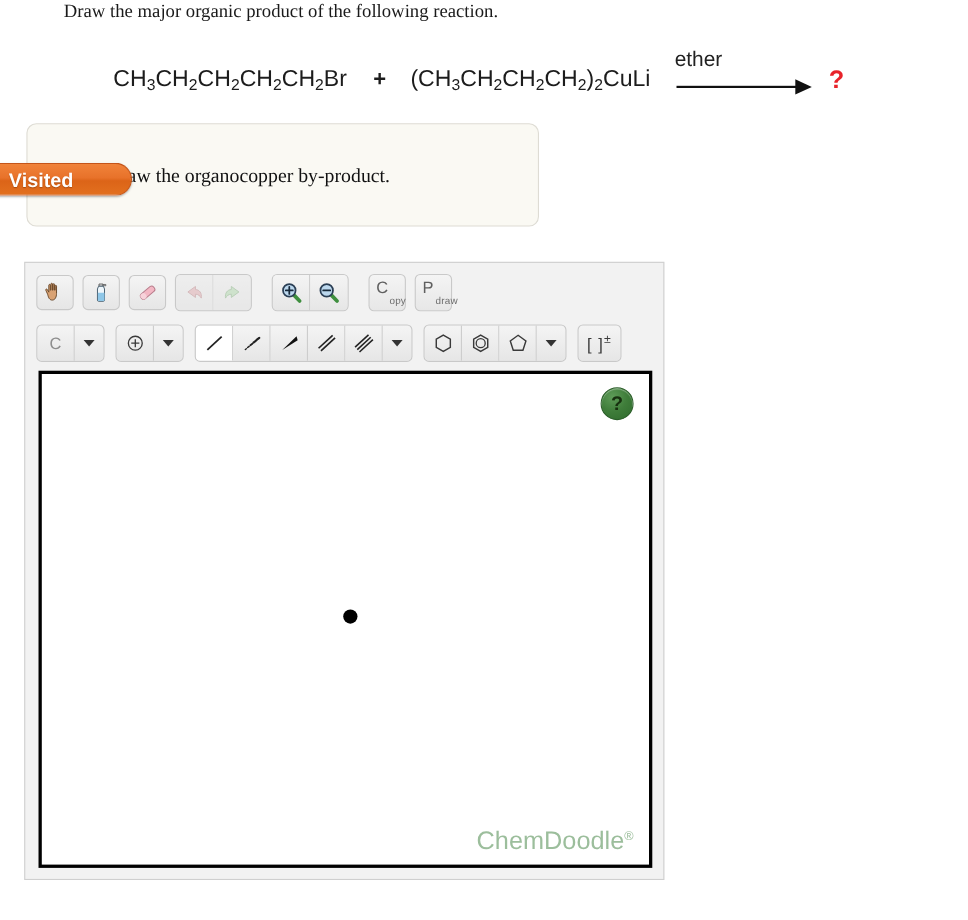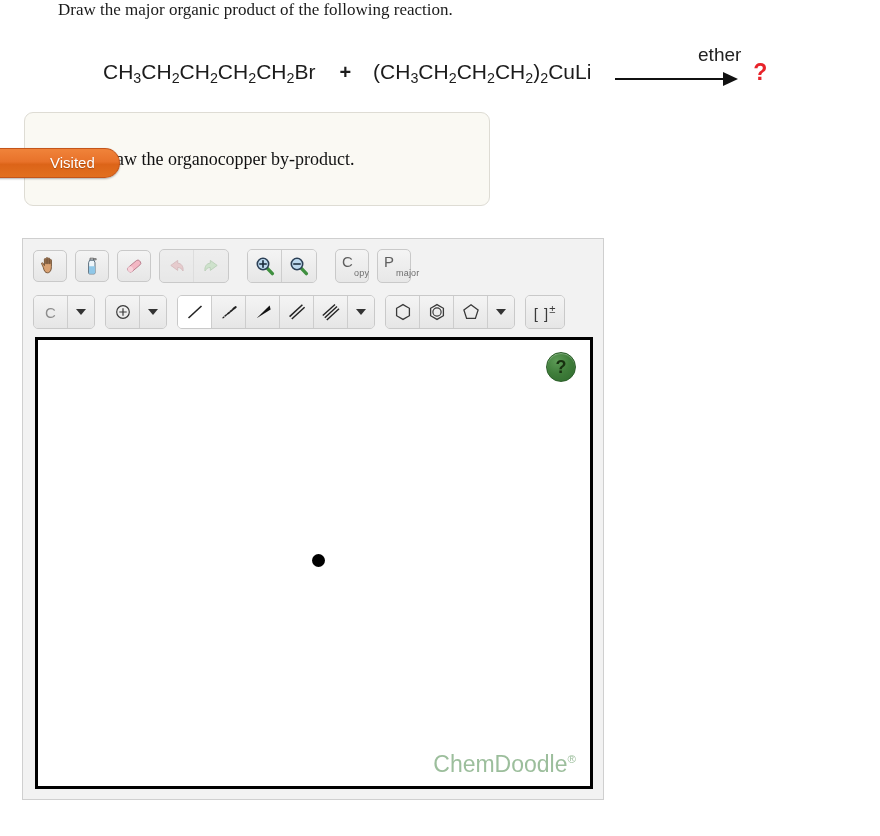--- a/index.html
+++ b/index.html
@@ -61,21 +61,21 @@
     width: 128px;
     height: 44px;
     margin-left: 22px;
     margin-right: 10px;
   }
   .arrow-cond {
     position: absolute;
     left: 0;
     top: -6px;
     width: 128px;
-    text-align: right;
+    text-align: left;
     font-family: "Liberation Sans", sans-serif;
     font-size: 19px;
     color: #222;
   }
   .arrow-line {
     position: absolute;
     left: 2px;
     top: 28px;
     width: 112px;
     height: 2px;
@@ -134,24 +134,23 @@
     border-left: none;
     box-shadow: 0 1px 2px rgba(0,0,0,0.30);
     box-sizing: border-box;
   }
   .visited-label {
     position: absolute;
     left: 16px;
     top: 5px;
     color: #ffffff;
     font-family: "Liberation Sans", sans-serif;
-    font-size: 15px;
-    font-weight: normal;
+    font-size: 18px;
+    font-weight: bold;
     text-shadow: 0 1px 1px rgba(120,50,10,0.55);
-    margin-left: 42px;
   }
 
   
   .sketcher {
     position: absolute;
     left: 22px;
     top: 238px;
     width: 582px;
     height: 562px;
     background: #f2f2f2;
@@ -399,21 +398,21 @@
       </div>
     </div>
 
     <div class="cp-btn">
       <span class="cp-big">C</span>
       <span class="cp-small">opy</span>
     </div>
 
     <div class="cp-btn">
       <span class="cp-big">P</span>
-      <span class="cp-small">major</span>
+      <span class="cp-small">draw</span>
     </div>
   </div>
 
   <div class="toolbar-row toolbar-row-2">
 
     <div class="btn-group">
       <div class="tbtn">
         <span class="label-c">C</span>
       </div>
       <div class="tbtn narrow">

